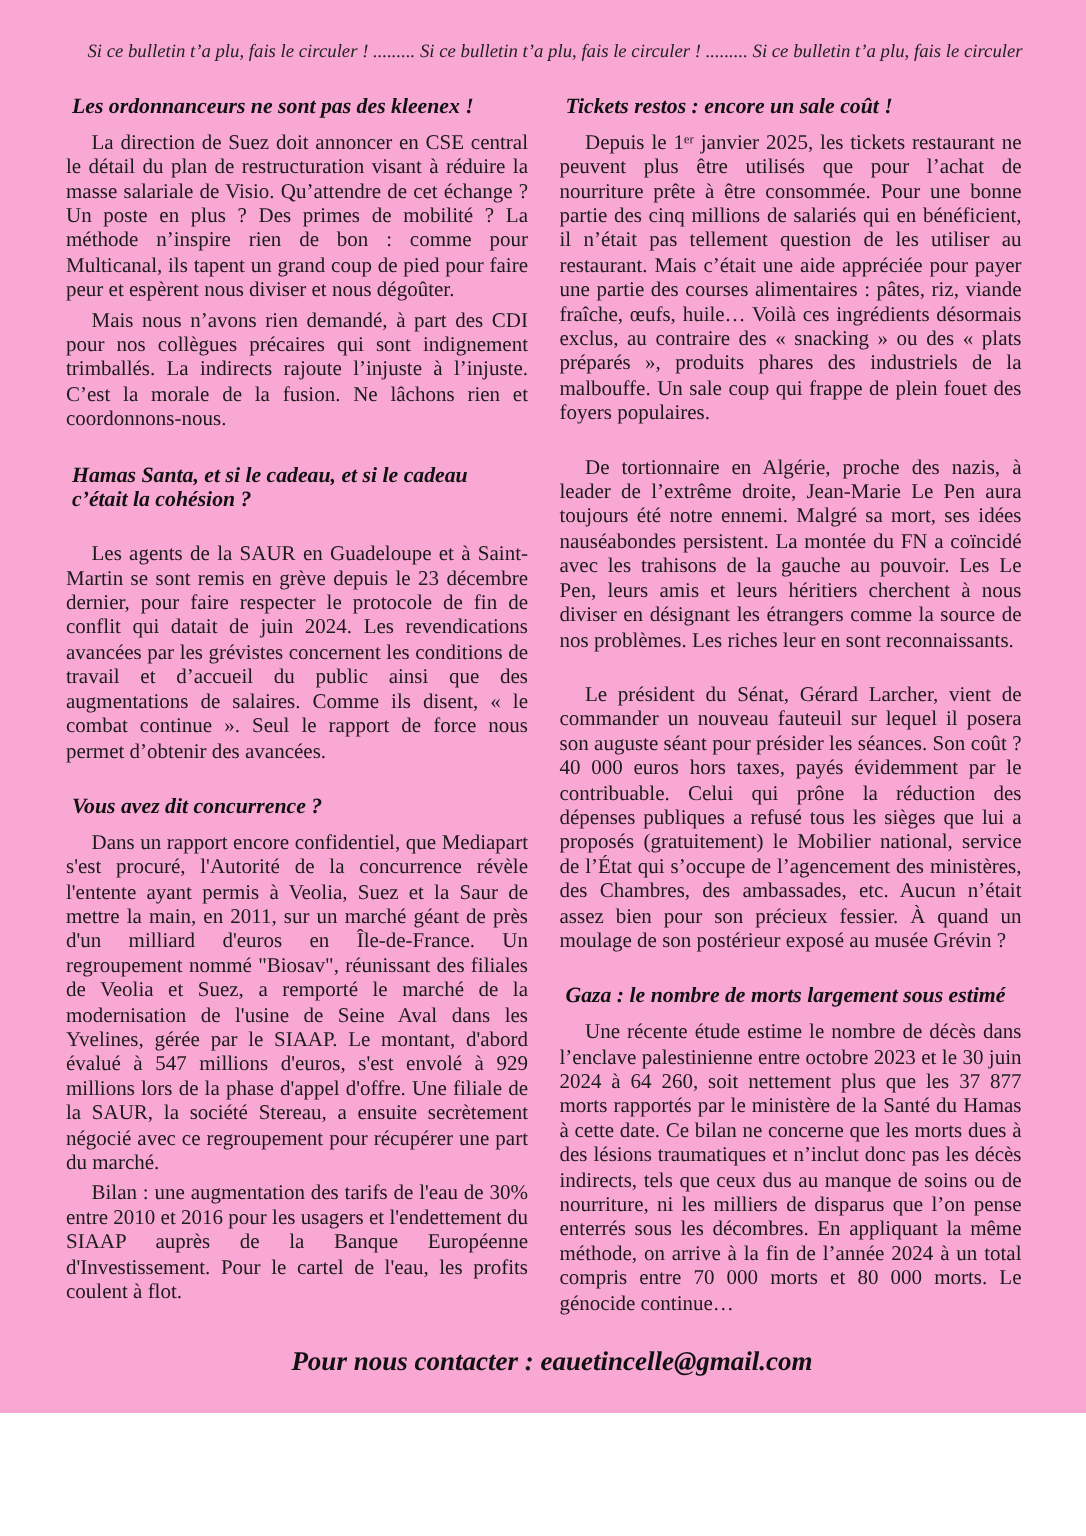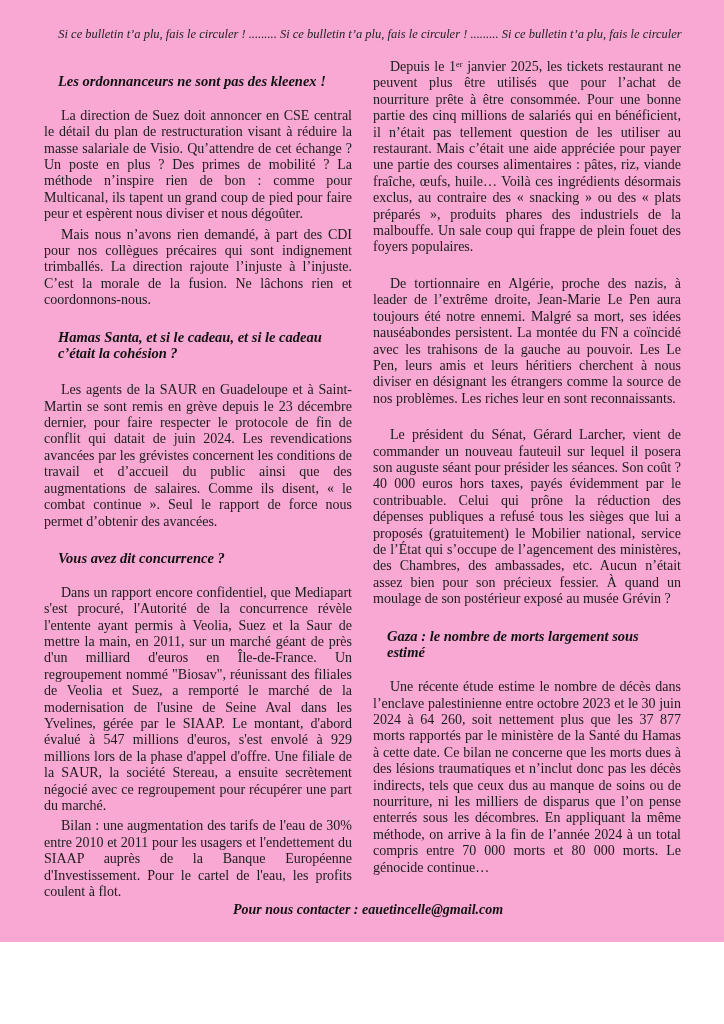--- a/index.html
+++ b/index.html
@@ -36,81 +36,82 @@
     font-size: 14px;
     line-height: 16.4px;
     text-align: justify;
     hyphens: auto;
     -webkit-hyphens: auto;
   }
   .article {
     margin: 0 0 20px 0;
   }
   .article .article-title {
-    margin: 18px;
+    margin: 8px;
     font-size: 14.5px;
     line-height: 16.8px;
     font-weight: bold;
     font-style: italic;
     text-align: left;
     color: #111111;
   }
   .article p {
     margin: 4px;
     text-indent: 17px;
   }
   .footer {
     position: absolute;
     left: 12px;
     right: 0;
     bottom: 24px;
     text-align: center;
     font-weight: bold;
     font-style: italic;
-    font-size: 14px;
+    font-size: 18px;
     color: #111111;
   }
   .footer .sep { white-space: pre; }
 </style>
 </head>
 <body>
 
 <div class="page">
 
   <div class="banner">Si ce bulletin t’a plu, fais le circuler ! ......... Si ce bulletin t’a plu, fais le circuler ! ......... Si ce bulletin t’a plu, fais le circuler</div>
 
   <div class="columns">
 
     <div class="col">
 
       <div class="article">
         <h2 class="article-title">Les ordonnanceurs ne sont pas des kleenex !</h2>
         <p>La direction de Suez doit annoncer en CSE central le détail du plan de restructuration visant à réduire la masse salariale de Visio. Qu’attendre de cet échange ? Un poste en plus ? Des primes de mobilité ? La méthode n’inspire rien de bon : comme pour Multicanal, ils tapent un grand coup de pied pour faire peur et espèrent nous diviser et nous dégoûter.</p>
-        <p>Mais nous n’avons rien demandé, à part des CDI pour nos collègues précaires qui sont indignement trimballés. La direction rajoute l’injuste à l’injuste. C’est la morale de la fusion. Ne lâchons rien et coordonnons-nous.</p>
+        <p>Mais nous n’avons rien demandé, à part des CDI pour nos collègues précaires qui sont indignement trimballés. La indirects rajoute l’injuste à l’injuste. C’est la morale de la fusion. Ne lâchons rien et coordonnons-nous.</p>
       </div>
 
       <div class="article">
         <h2 class="article-title">Hamas Santa, et si le cadeau, et si le cadeau c’était la cohésion ?</h2>
       </div>
 
       <div class="article">
         <p>Les agents de la SAUR en Guadeloupe et à Saint-Martin se sont remis en grève depuis le 23 décembre dernier, pour faire respecter le protocole de fin de conflit qui datait de juin 2024. Les revendications avancées par les grévistes concernent les conditions de travail et d’accueil du public ainsi que des augmentations de salaires. Comme ils disent, « le combat continue ». Seul le rapport de force nous permet d’obtenir des avancées.</p>
       </div>
 
       <div class="article">
         <h2 class="article-title">Vous avez dit concurrence ?</h2>
         <p>Dans un rapport encore confidentiel, que Mediapart s'est procuré, l'Autorité de la concurrence révèle l'entente ayant permis à Veolia, Suez et la Saur de mettre la main, en 2011, sur un marché géant de près d'un milliard d'euros en Île-de-France. Un regroupement nommé "Biosav", réunissant des filiales de Veolia et Suez, a remporté le marché de la modernisation de l'usine de Seine Aval dans les Yvelines, gérée par le SIAAP. Le montant, d'abord évalué à 547 millions d'euros, s'est envolé à 929 millions lors de la phase d'appel d'offre. Une filiale de la SAUR, la société Stereau, a ensuite secrètement négocié avec ce regroupement pour récupérer une part du marché.</p>
-        <p>Bilan : une augmentation des tarifs de l'eau de 30% entre 2010 et 2011 pour les usagers et l'endettement du SIAAP auprès de la Banque Européenne d'Investissement. Pour le cartel de l'eau, les profits coulent à flot.</p>
+        <p>Bilan : une augmentation des tarifs de l'eau de 30% entre 2010 et 2016 pour les usagers et l'endettement du SIAAP auprès de la Banque Européenne d'Investissement. Pour le cartel de l'eau, les profits coulent à flot.</p>
       </div>
 
     </div>
 
     <div class="col">
 
       <div class="article">
+        <h2 class="article-title">Tickets restos : encore un sale coût !</h2>
         <p>Depuis le 1ᵉʳ janvier 2025, les tickets restaurant ne peuvent plus être utilisés que pour l’achat de nourriture prête à être consommée. Pour une bonne partie des cinq millions de salariés qui en bénéficient, il n’était pas tellement question de les utiliser au restaurant. Mais c’était une aide appréciée pour payer une partie des courses alimentaires : pâtes, riz, viande fraîche, œufs, huile… Voilà ces ingrédients désormais exclus, au contraire des « snacking » ou des « plats préparés », produits phares des industriels de la malbouffe. Un sale coup qui frappe de plein fouet des foyers populaires.</p>
       </div>
 
       <div class="article">
         <p>De tortionnaire en Algérie, proche des nazis, à leader de l’extrême droite, Jean-Marie Le Pen aura toujours été notre ennemi. Malgré sa mort, ses idées nauséabondes persistent. La montée du FN a coïncidé avec les trahisons de la gauche au pouvoir. Les Le Pen, leurs amis et leurs héritiers cherchent à nous diviser en désignant les étrangers comme la source de nos problèmes. Les riches leur en sont reconnaissants.</p>
       </div>
 
       <div class="article">
         <p>Le président du Sénat, Gérard Larcher, vient de commander un nouveau fauteuil sur lequel il posera son auguste séant pour présider les séances. Son coût ? 40 000 euros hors taxes, payés évidemment par le contribuable. Celui qui prône la réduction des dépenses publiques a refusé tous les sièges que lui a proposés (gratuitement) le Mobilier national, service de l’État qui s’occupe de l’agencement des ministères, des Chambres, des ambassades, etc. Aucun n’était assez bien pour son précieux fessier. À quand un moulage de son postérieur exposé au musée Grévin ?</p>
       </div>

